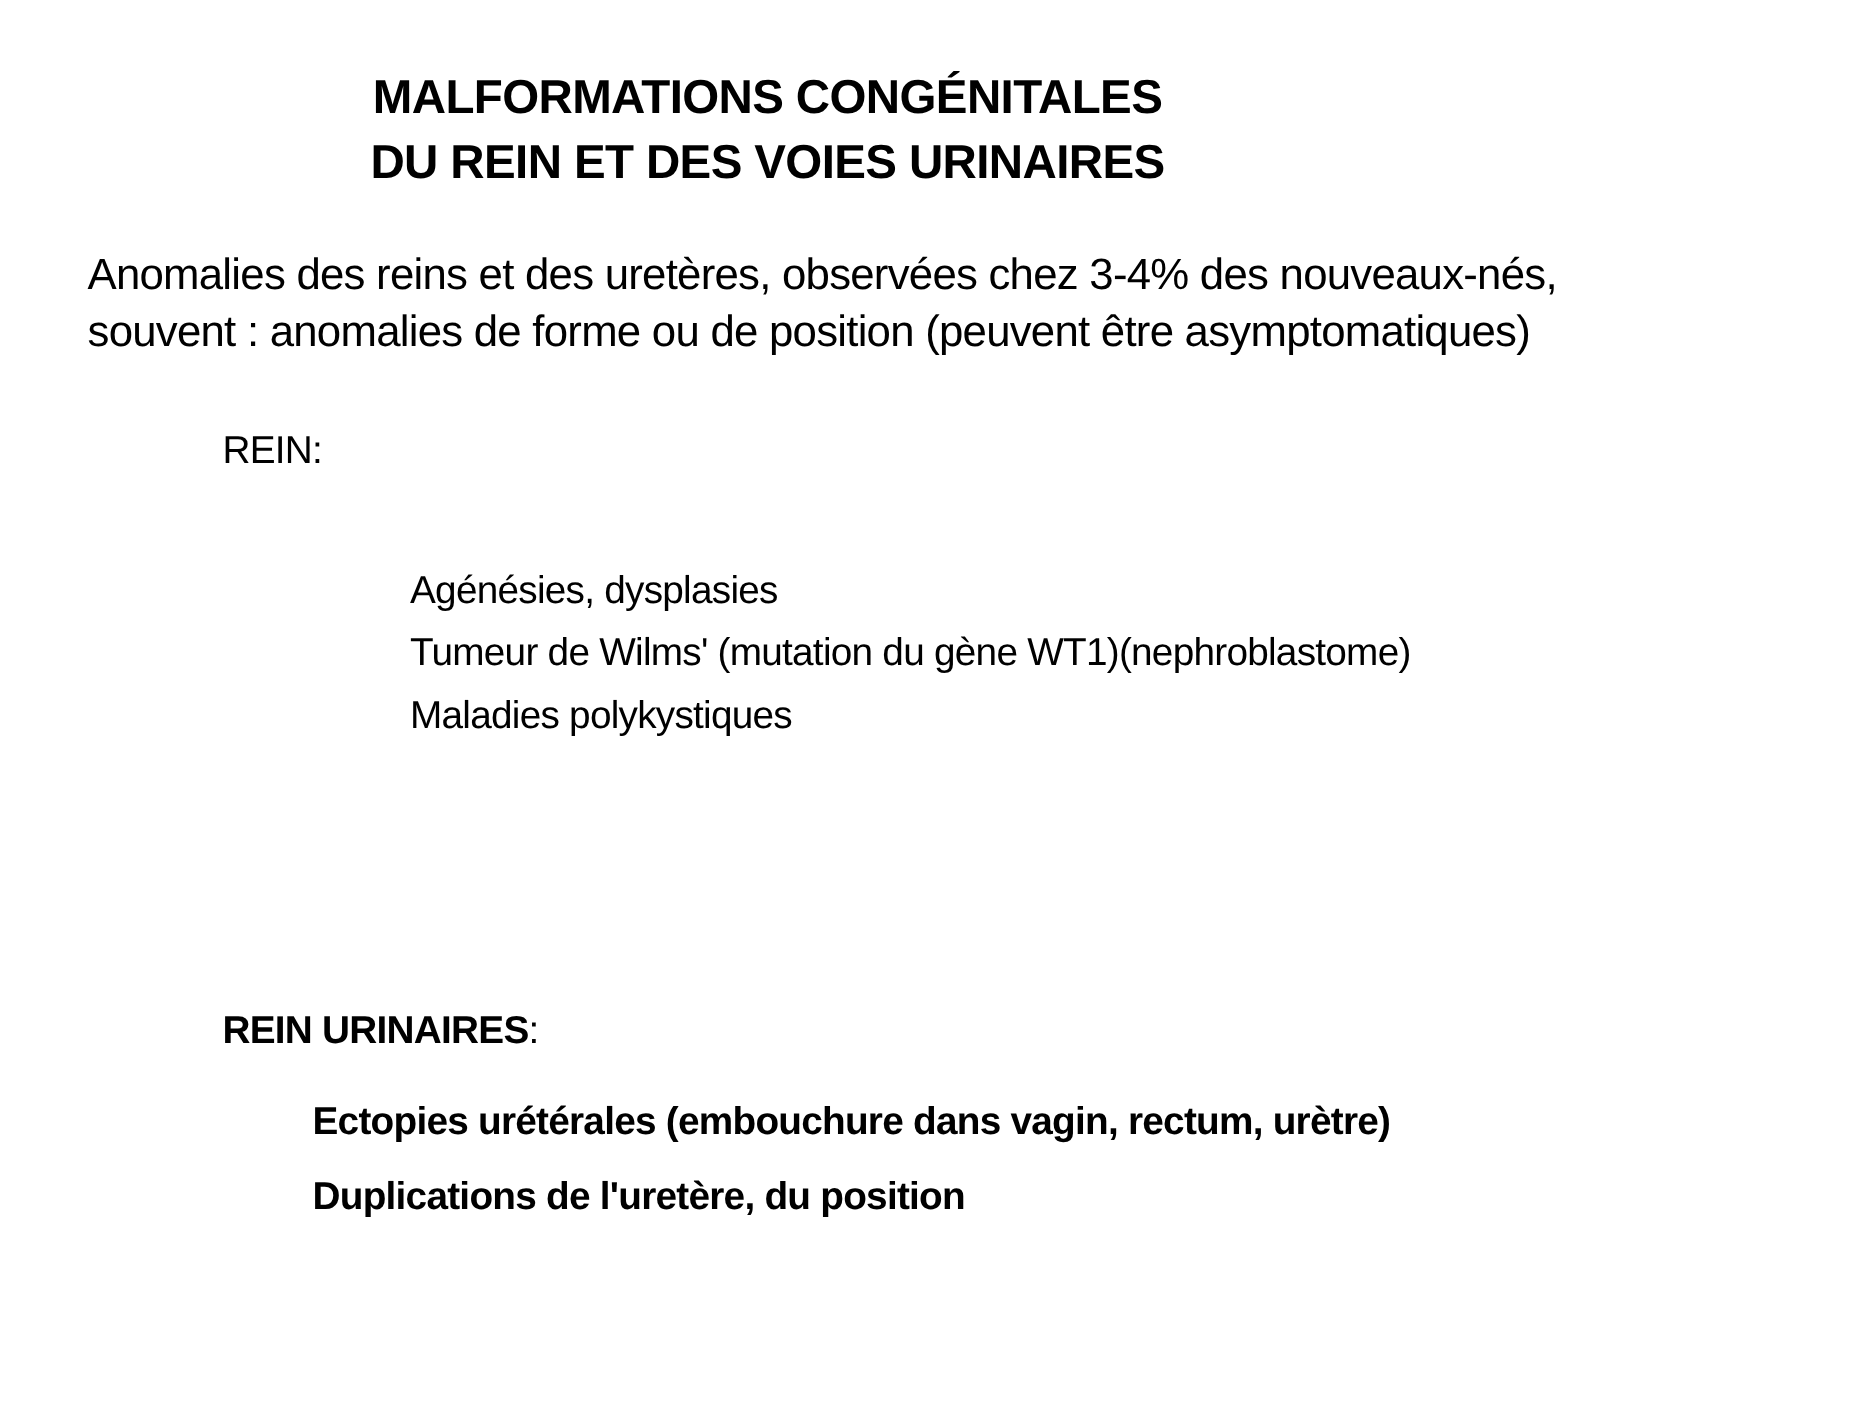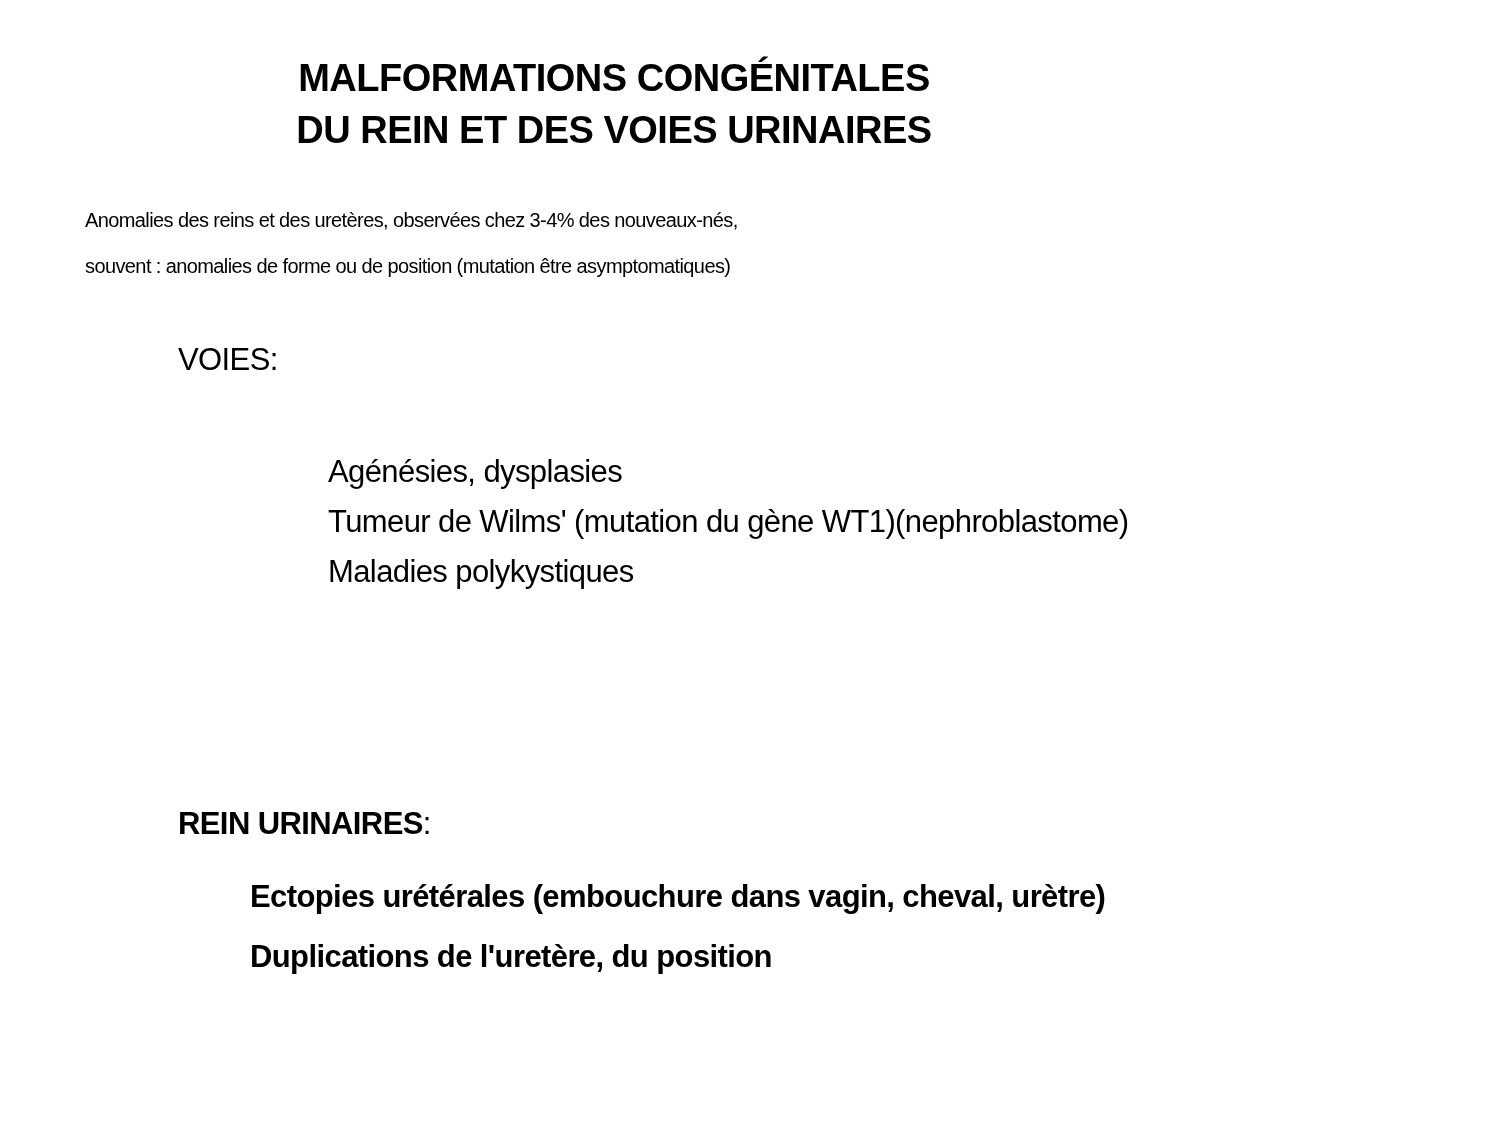--- a/index.html
+++ b/index.html
@@ -27,23 +27,23 @@
       top: 52px;
       text-align: center;
       font-weight: bold;
       font-size: 38px;
       line-height: 52px;
       letter-spacing: -0.5px;
     }
     .title .line { display: block; }
     .intro {
       position: absolute;
-      left: 85px;
+      left: 70px;
       top: 197px;
-      font-size: 20px;
+      font-size: 35px;
       line-height: 46px;
       letter-spacing: -0.6px;
       white-space: nowrap;
     }
     .intro .line { display: block; }
     .t {
       position: absolute;
       font-size: 31px;
       line-height: 40px;
       white-space: nowrap;
@@ -56,30 +56,30 @@
 
 <div class="slide">
 
   <div class="title">
     <span class="line">MALFORMATIONS CONGÉNITALES</span>
     <span class="line">DU REIN ET DES VOIES URINAIRES</span>
   </div>
 
   <div class="intro">
     <span class="line">Anomalies des reins et des uretères, observées chez 3-4% des nouveaux-nés,</span>
-    <span class="line">souvent : anomalies de forme ou de position (mutation être asymptomatiques)</span>
+    <span class="line">souvent : anomalies de forme ou de position (peuvent être asymptomatiques)</span>
   </div>
 
-  <div class="t" style="left:178px; top:340px;">VOIES:</div>
+  <div class="t" style="left:178px; top:340px;">REIN:</div>
 
   <div class="t" style="left:328px; top:452px;">Agénésies, dysplasies</div>
   <div class="t" style="left:328px; top:502px;">Tumeur de Wilms' (mutation du gène WT1)(nephroblastome)</div>
   <div class="t" style="left:328px; top:552px;">Maladies polykystiques</div>
 
 
   <div class="t" style="left:178px; top:804px;">
     <span class="b">REIN URINAIRES</span><span>:</span>
   </div>
 
-  <div class="t b" style="left:250px; top:877px;">Ectopies urétérales (embouchure dans vagin, cheval, urètre)</div>
+  <div class="t b" style="left:250px; top:877px;">Ectopies urétérales (embouchure dans vagin, rectum, urètre)</div>
   <div class="t b" style="left:250px; top:937px;">Duplications de l'uretère, du position</div>
 
 </div>
 
 </body></html>

